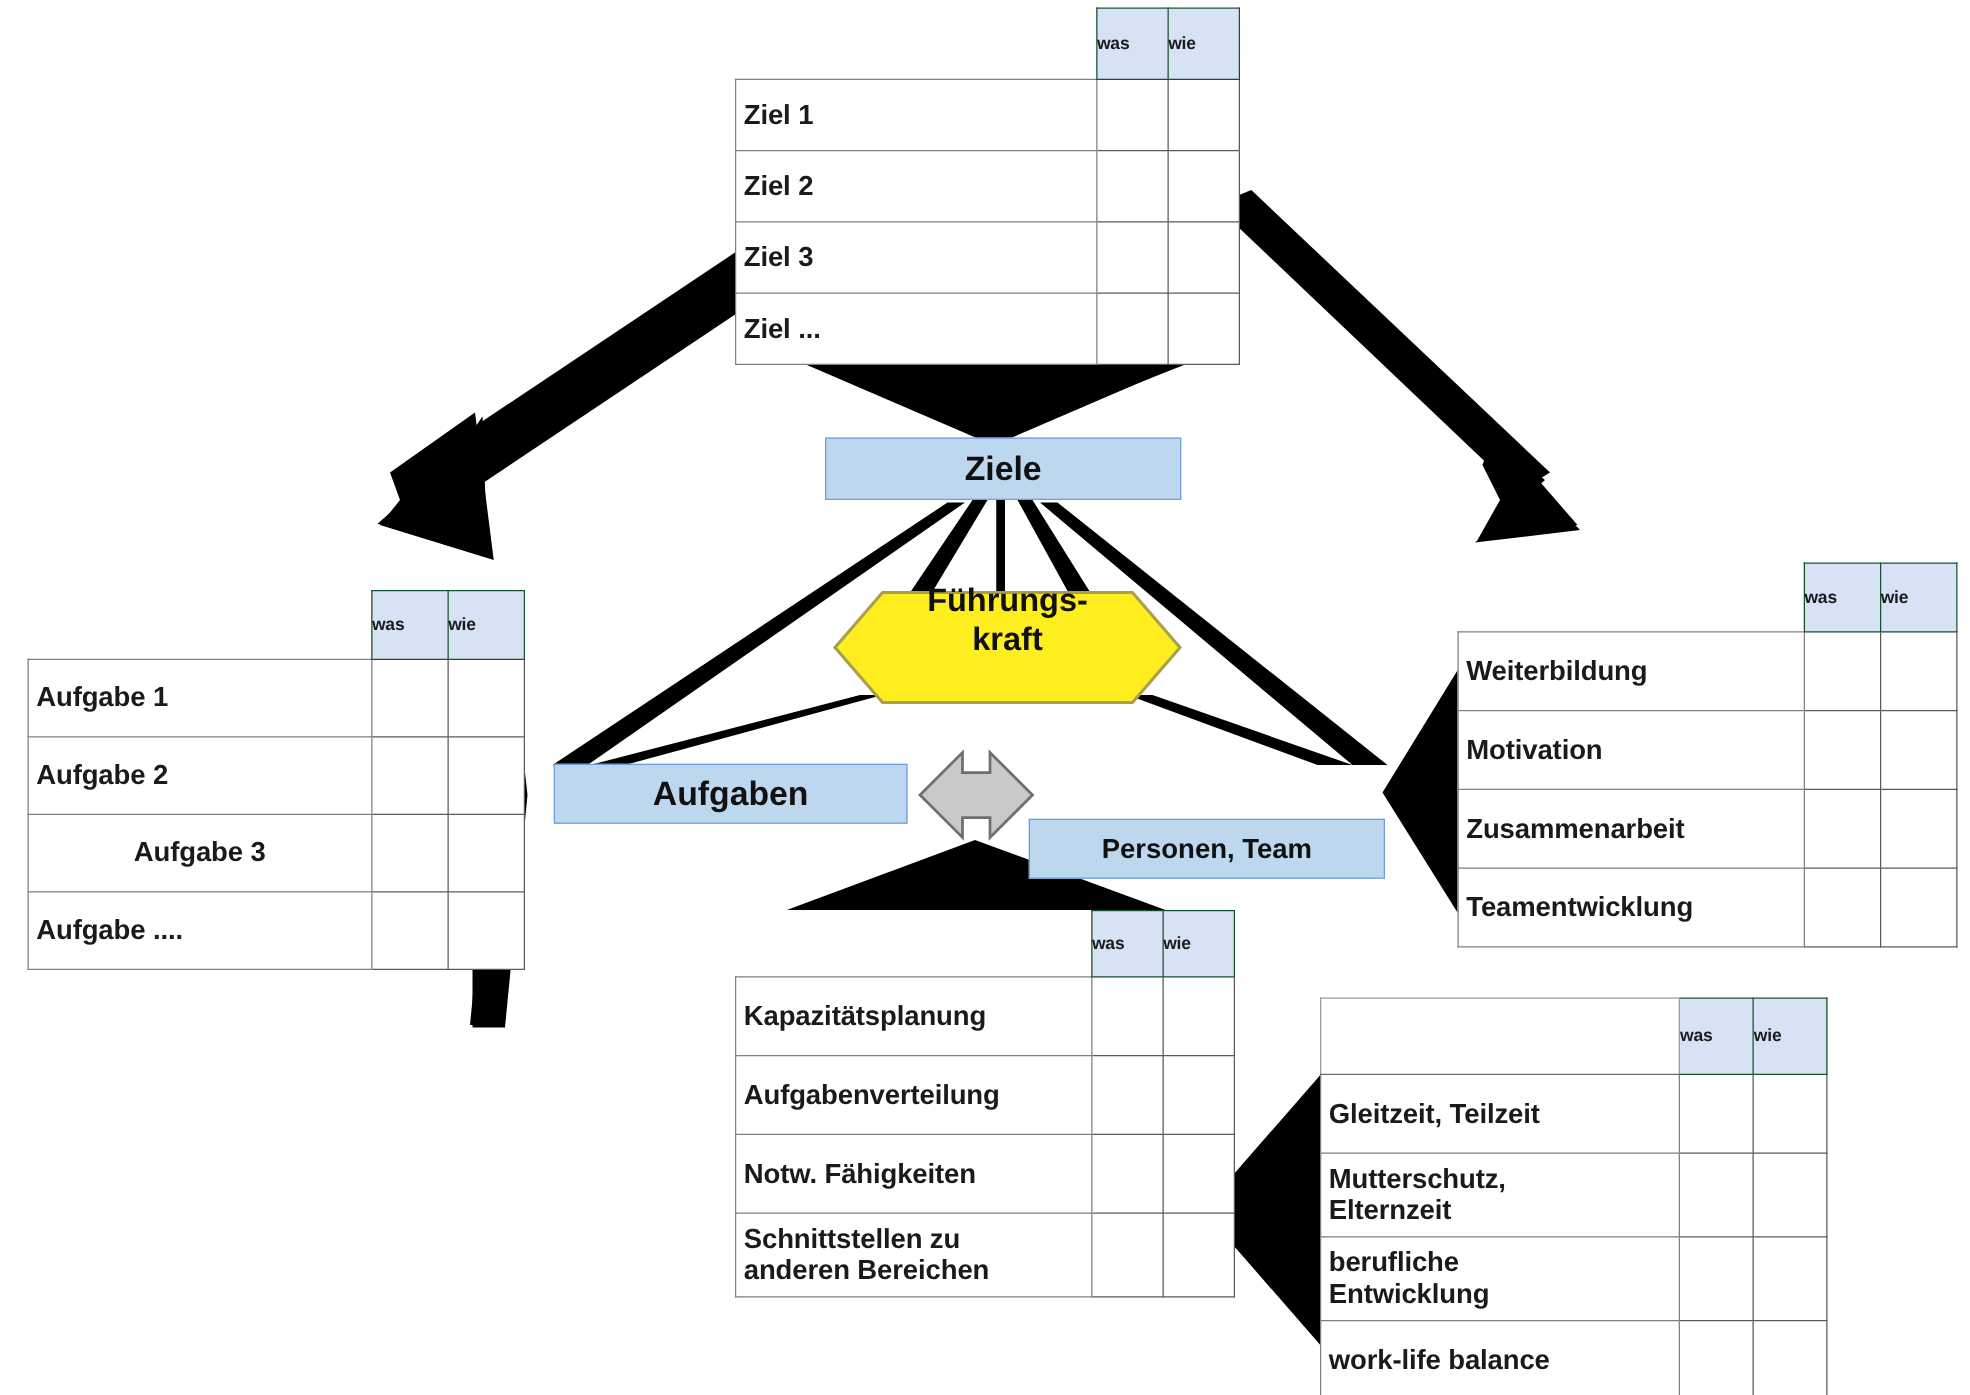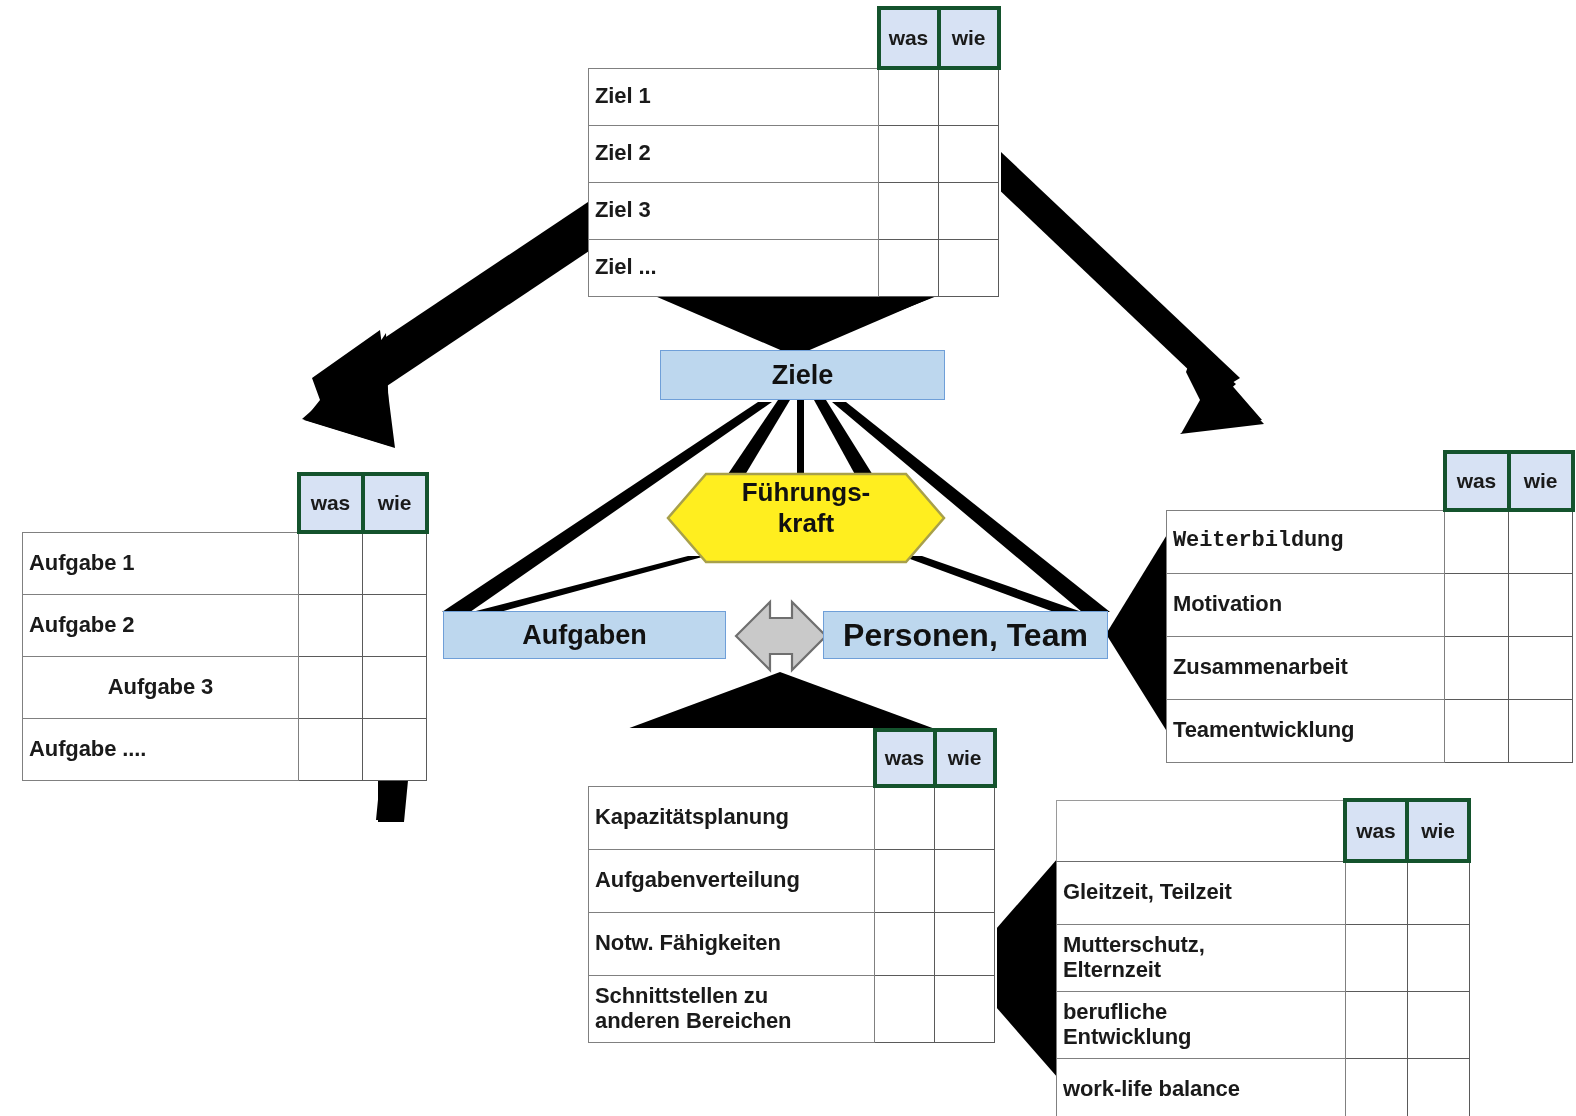--- a/index.html
+++ b/index.html
@@ -38,23 +38,22 @@
     background: #ffffff;
     font-weight: bold;
     color: #1a1a1a;
     padding: 2px 6px;
     vertical-align: middle;
     line-height: 1.12;
     letter-spacing: -0.1px;
   }
   .tbl td.hdr {
     background: #d7e2f4;
-    text-align: center;
-    font-size: 21px;
-    border: 4px solid #14532d;
+    font-size: 14px;
+    border: 1px solid #14532d;
     padding: 0;
   }
   .tbl td.blank-hdr {
     border: 1px solid #9a9a9a;
     border-bottom-color: #6c6c6c;
   }
   .tbl td.lbl {
     font-size: 22px;
     white-space: pre-line;
   }
@@ -69,21 +68,21 @@
     border: 1px solid #6f9fd8;
     display: flex;
     align-items: center;
     justify-content: center;
     font-weight: bold;
     color: #111111;
     box-sizing: border-box;
   }
   #node-ziele { font-size: 27px; }
   #node-aufgaben { font-size: 27px; }
-  #node-personen { font-size: 32px; }
+  #node-personen { font-size: 22px; margin-top: 44px; }
 
   .hex-label {
     position: absolute;
     display: flex;
     flex-direction: column;
     align-items: center;
     justify-content: center;
     font-weight: bold;
     font-size: 26px;
     color: #111111;
@@ -199,21 +198,21 @@
     </table>
 
   <table class="tbl" id="tbl-personen" style="left:1166px; top:450px; width:384px;">
     <tbody>
         <tr>
       <td class="blank-hdr" style="width:264px; border:none; background:transparent;"></td>
       <td class="hdr" style="width:60px; height:54px;">was</td>
       <td class="hdr" style="width:60px; height:54px;">wie</td>
     </tr>
     <tr>
-      <td class="lbl" style="height:58px;font-family:Liberation Mono, monospace;">Weiterbildung</td>
+      <td class="lbl" style="height:58px;">Weiterbildung</td>
       <td class="cell"></td>
       <td class="cell"></td>
     </tr>
     <tr>
       <td class="lbl" style="height:58px;">Motivation</td>
       <td class="cell"></td>
       <td class="cell"></td>
     </tr>
     <tr>
       <td class="lbl" style="height:58px;">Zusammenarbeit</td>
@@ -289,21 +288,21 @@
       <td class="cell"></td>
     </tr>
   </tbody>
     </table>
 
   <div class="node-box" id="node-ziele" style="left:660px; top:350px; width:285px; height:50px;">Ziele</div>
 
   <svg style="position:absolute; left:666px; top:472px; width:280px; height:92px;" viewBox="0 0 280 92">
     <polygon points="40,2 240,2 278,46 240,90 40,90 2,46" fill="#ffee1f" stroke="#a8a04a" stroke-width="2.5"></polygon>
   </svg>
-  <div class="hex-label" style="left:666px; top:472px; width:280px; height:72px;">
+  <div class="hex-label" style="left:666px; top:460px; width:280px; height:72px;">
     <span>Führungs-</span>
     <span>kraft</span>
   </div>
 
   <div class="node-box" id="node-aufgaben" style="left:443px; top:611px; width:283px; height:48px;">Aufgaben</div>
 
   <div class="node-box" id="node-personen" style="left:823px; top:611px; width:285px; height:48px;">Personen, Team</div>
 
 </div>
 

